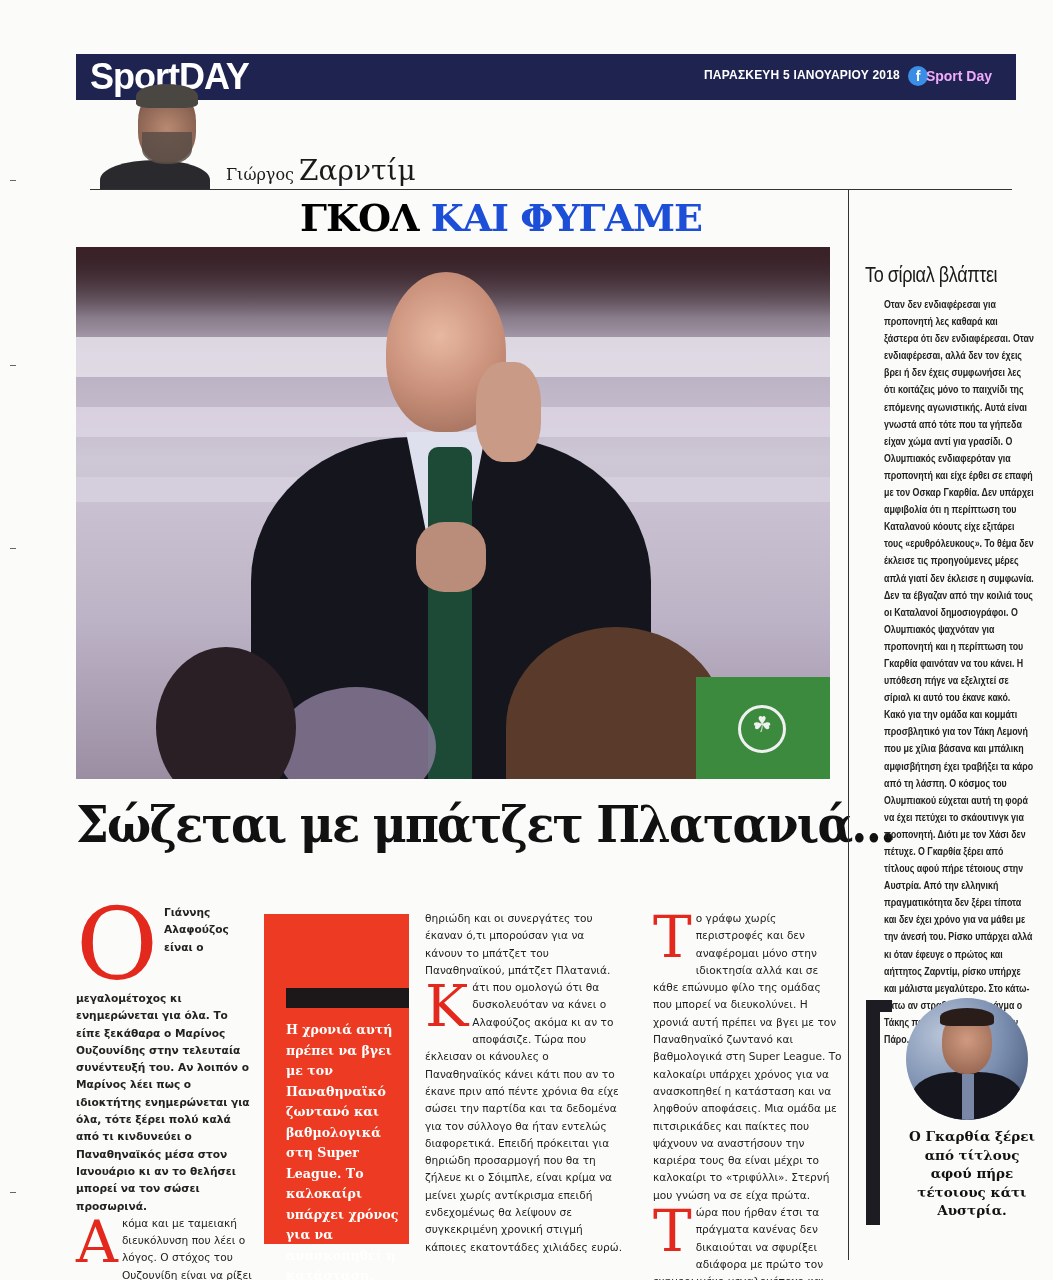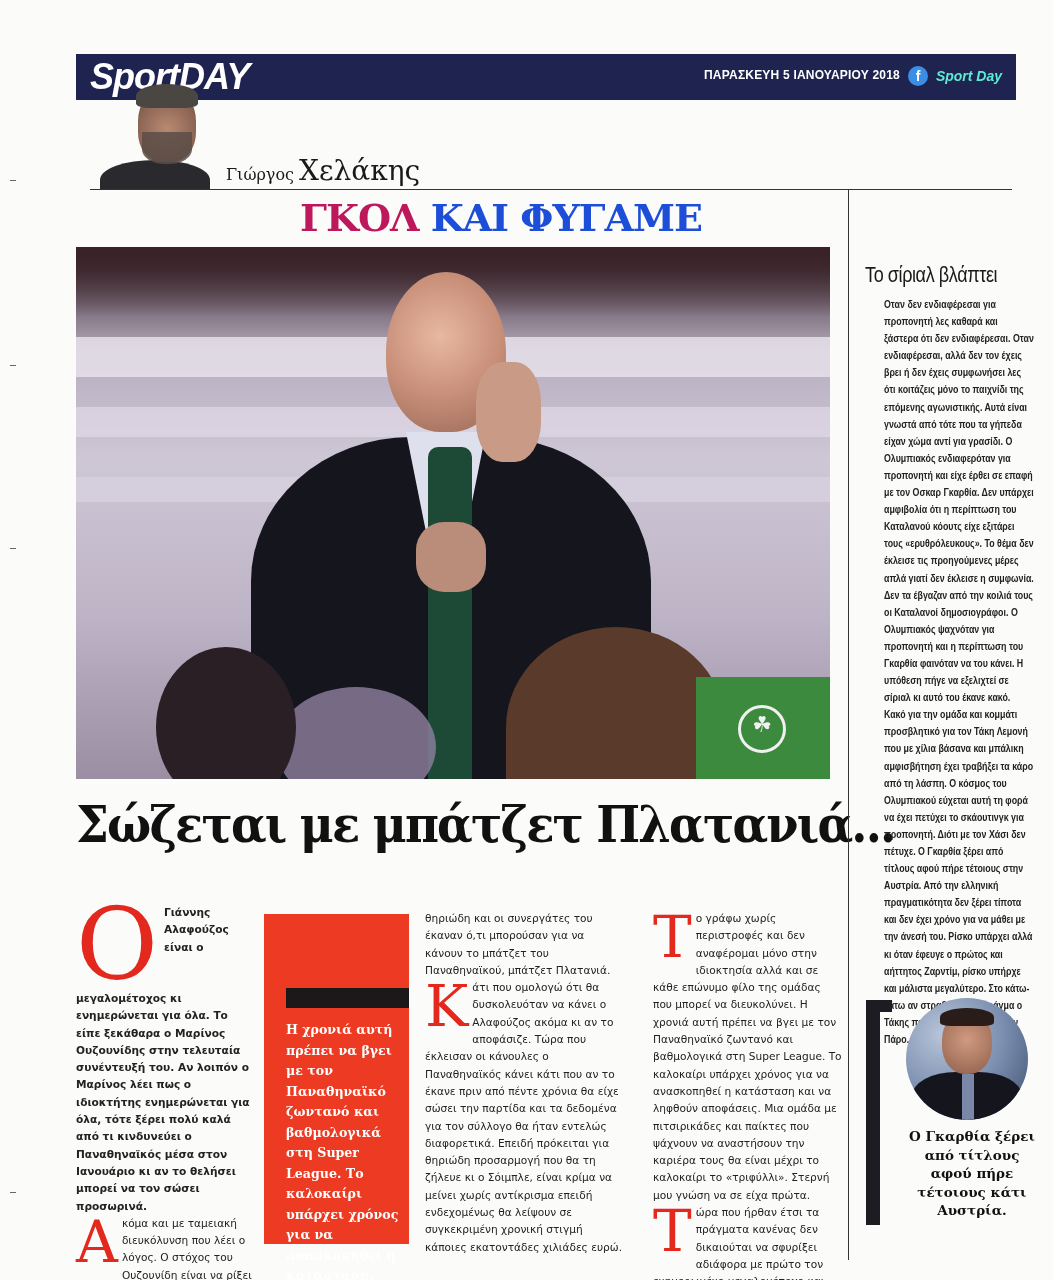--- a/index.html
+++ b/index.html
@@ -1,41 +1,41 @@
 <!DOCTYPE html>
 <html><head>
 <meta charset="utf-8">
 <style>
   * { box-sizing: border-box; margin: 0; padding: 0; }
   html, body { width: 1053px; height: 1280px; background: #fbfbf9; overflow: hidden; }
   body { position: relative; font-family: "DejaVu Sans", sans-serif; color: #1a1a1a; }
 
   
   .masthead { position: absolute; left: 76px; top: 54px; width: 940px; height: 46px; background: #1f2350; }
-  .logo { position: absolute; left: 14px; top: 4px; font-family: "Liberation Sans", sans-serif; font-weight: bold; font-style: italic; font-size: 36px; letter-spacing: -1px; line-height: 38px; }
+  .logo { position: absolute; left: 14px; top: 4px; font-family: "Liberation Sans", sans-serif; font-weight: bold; font-size: 36px; letter-spacing: -1px; line-height: 38px; }
   .logo .sport { color: #ffffff; }
   .logo .day { color: #ffffff; }
   .date-line { position: absolute; right: 116px; top: 14px; color: #ffffff; font-family: "Liberation Sans", sans-serif; font-weight: bold; font-size: 12px; letter-spacing: 0.2px; }
   .fb-icon { position: absolute; right: 88px; top: 12px; width: 20px; height: 20px; border-radius: 50%; background: #3b8ee6; color: #fff; font-family: "Liberation Sans", sans-serif; font-weight: bold; font-size: 14px; text-align: center; line-height: 20px; }
-  .fb-label { position: absolute; right: 14px; top: 14px; color: #5eead4; font-family: "Liberation Sans", sans-serif; font-weight: bold; font-size: 14px; font-style: italic; }
+  .fb-label { position: absolute; right: 24px; top: 14px; color: #f0abfc; font-family: "Liberation Sans", sans-serif; font-weight: bold; font-size: 14px; }
 
   
   .author-photo { position: absolute; left: 100px; top: 80px; width: 110px; height: 110px; overflow: hidden; }
   .author-photo .head { position: absolute; left: 38px; top: 8px; width: 58px; height: 74px; border-radius: 45% 45% 40% 40%; background: radial-gradient(circle at 50% 55%, #b98a72 0%, #8a6352 60%, #4a3a32 100%); }
   .author-photo .hair { position: absolute; left: 36px; top: 4px; width: 62px; height: 24px; border-radius: 50% 50% 20% 20%; background: #4a4642; }
   .author-photo .beard { position: absolute; left: 42px; top: 52px; width: 50px; height: 32px; border-radius: 0 0 45% 45%; background: #5a4d47; opacity: 0.85; }
   .author-photo .body { position: absolute; left: 0; top: 80px; width: 110px; height: 40px; border-radius: 50% 50% 0 0; background: #2a2a2e; }
   .author-name { position: absolute; left: 226px; top: 154px; font-family: "DejaVu Serif", serif; color: #1a1a1a; }
   .author-name .first { font-size: 16px; text-align: right; }
   .author-name .last { font-size: 28px; }
   .author-rule { position: absolute; left: 90px; top: 189px; width: 922px; height: 1px; background: #333; }
 
   
   .column-title { position: absolute; left: 300px; top: 196px; font-family: "DejaVu Serif", serif; font-weight: bold; font-size: 38px; letter-spacing: -1px; line-height: 44px; }
-  .column-title .red { color: #be185d; }
+  .column-title .red { color: #000000; }
   .column-title .black { color: #1d4ed8; }
 
   
   .main-photo { position: absolute; left: 76px; top: 247px; width: 754px; height: 532px; overflow: hidden; background: linear-gradient(180deg, #2c1a20 0%, #b7adc0 20%, #cec7d5 40%, #bdb3c6 70%, #9b8ea2 100%); }
   .main-photo .bar1 { position: absolute; left: 0; top: 90px; width: 754px; height: 40px; background: #e5e0ea; opacity: 0.85; }
   .main-photo .bar2 { position: absolute; left: 0; top: 160px; width: 754px; height: 30px; background: #ddd6e4; opacity: 0.8; }
   .main-photo .bar3 { position: absolute; left: 0; top: 230px; width: 754px; height: 25px; background: #d8d2df; opacity: 0.75; }
   .main-photo .topdark { position: absolute; left: 0; top: 0; width: 754px; height: 70px; background: linear-gradient(180deg, #3a2228 0%, rgba(60,40,46,0) 100%); }
   .main-photo .head { position: absolute; left: 310px; top: 25px; width: 120px; height: 160px; border-radius: 50% 50% 45% 45%; background: radial-gradient(circle at 45% 40%, #e8b8a0 0%, #c9907a 50%, #9a6a58 100%); }
   .main-photo .suit { position: absolute; left: 175px; top: 190px; width: 400px; height: 360px; border-radius: 40% 40% 0 0; background: #15151d; }
@@ -97,21 +97,21 @@
 </div>
 
 <div class="author-photo">
   <div class="body"></div>
   <div class="head"></div>
   <div class="hair"></div>
   <div class="beard"></div>
 </div>
 <div class="author-name">
   <span class="first">Γιώργος</span>
-  <span class="last">Χελάκης</span>
+  <span class="last">Ζαρντίμ</span>
 </div>
 <div class="author-rule"></div>
 
 <div class="column-title">
   <span class="red">ΓΚΟΛ</span>
   <span class="black">ΚΑΙ ΦΥΓΑΜΕ</span>
 </div>
 
 <div class="main-photo">
   <div class="topdark"></div>

